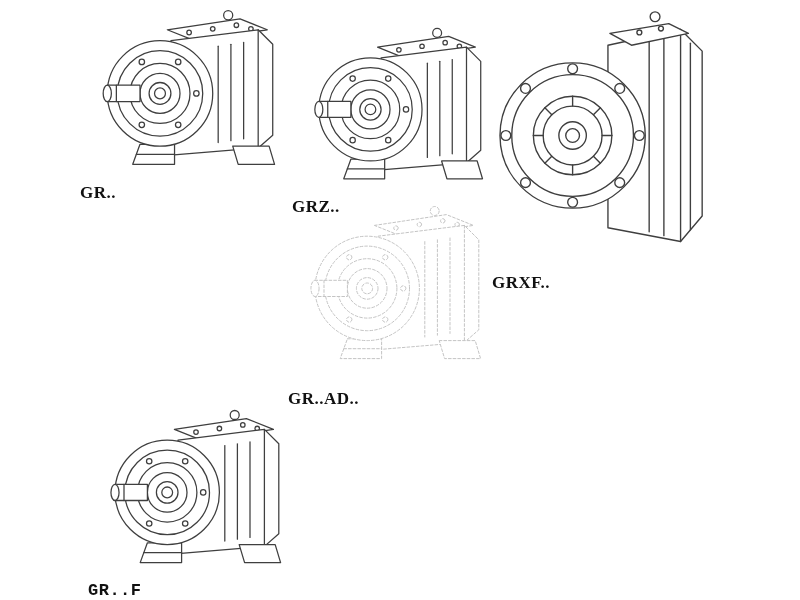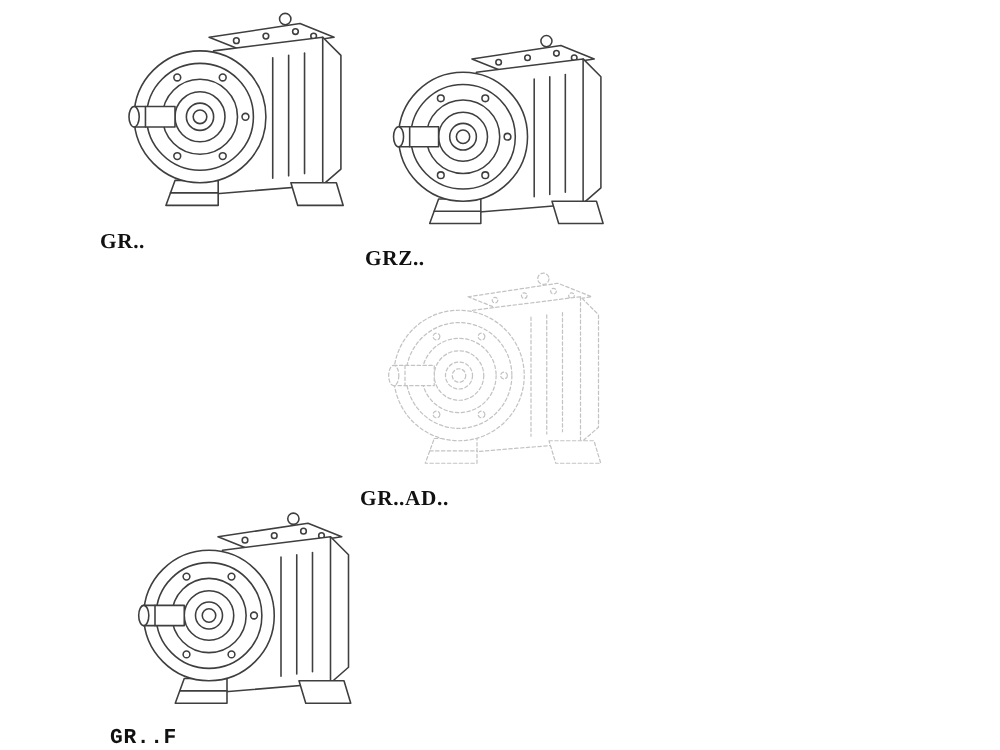--- a/index.html
+++ b/index.html
@@ -191,23 +191,29 @@
     <figcaption class="label">GR..</figcaption>
   </figure>
 
   <figure class="cell" style="left:292px; top:24px;">
     <svg class="drawing" width="196" height="169" viewBox="0 0 220 190">
         <use href="#sym-inline"></use>
       </svg>
     <figcaption class="label">GRZ..</figcaption>
   </figure>
 
-
-
-  <figure class="cell dashed" style="left:288px; top:214px;">
+  <figure class="cell" style="left:492px; top:4px;">
+    <svg class="drawing" width="226" height="265" viewBox="0 0 230 270">
+        <use href="#sym-flange-face"></use>
+      </svg>
+    <figcaption class="label">GRXF..</figcaption>
+  </figure>
+
+
+  <figure class="cell dashed" style="left:288px; top:202px;gap:12px;">
     <svg class="drawing" width="198" height="171" viewBox="0 0 220 190">
         <use href="#sym-inline"></use>
       </svg>
     <figcaption class="label">GR..AD..</figcaption>
   </figure>
 
   <figure class="cell" style="left:88px; top:406px;font-family:Liberation Mono, monospace;">
     <svg class="drawing" width="198" height="171" viewBox="0 0 220 190">
         <use href="#sym-inline"></use>
       </svg>

